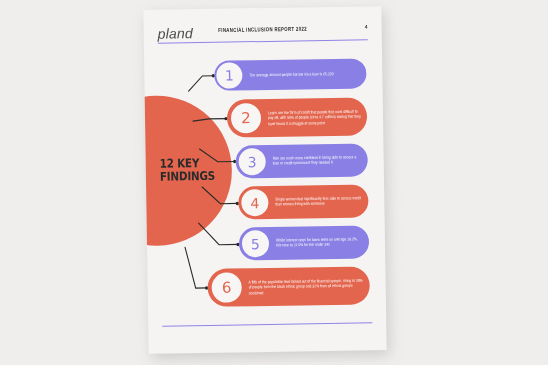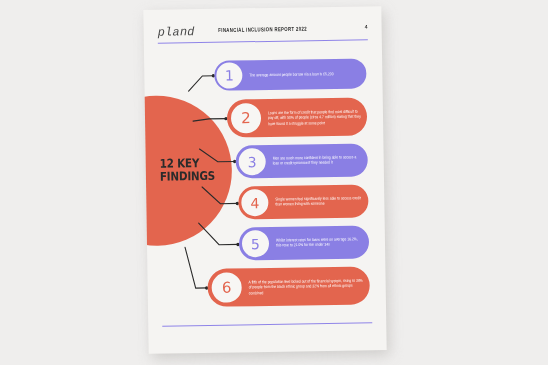--- a/index.html
+++ b/index.html
@@ -57,23 +57,23 @@
     position: absolute;
     left: 14px;
     top: 16px;
     width: 210px;
     height: 16px;
   }
   .brand {
     position: absolute;
     left: 0;
     top: 0;
-    font-family: Liberation Mono, monospace;
+    font-family: Liberation Sans, sans-serif;
     font-style: italic;
-    font-size: 12px;
+    font-size: 14px;
     letter-spacing: .2px;
     color: #4a4a4a;
   }
   .doc-title {
     position: absolute;
     left: 0;
     right: 0;
     top: 1.5px;
     text-align: center;
     font-size: 4.3px;

